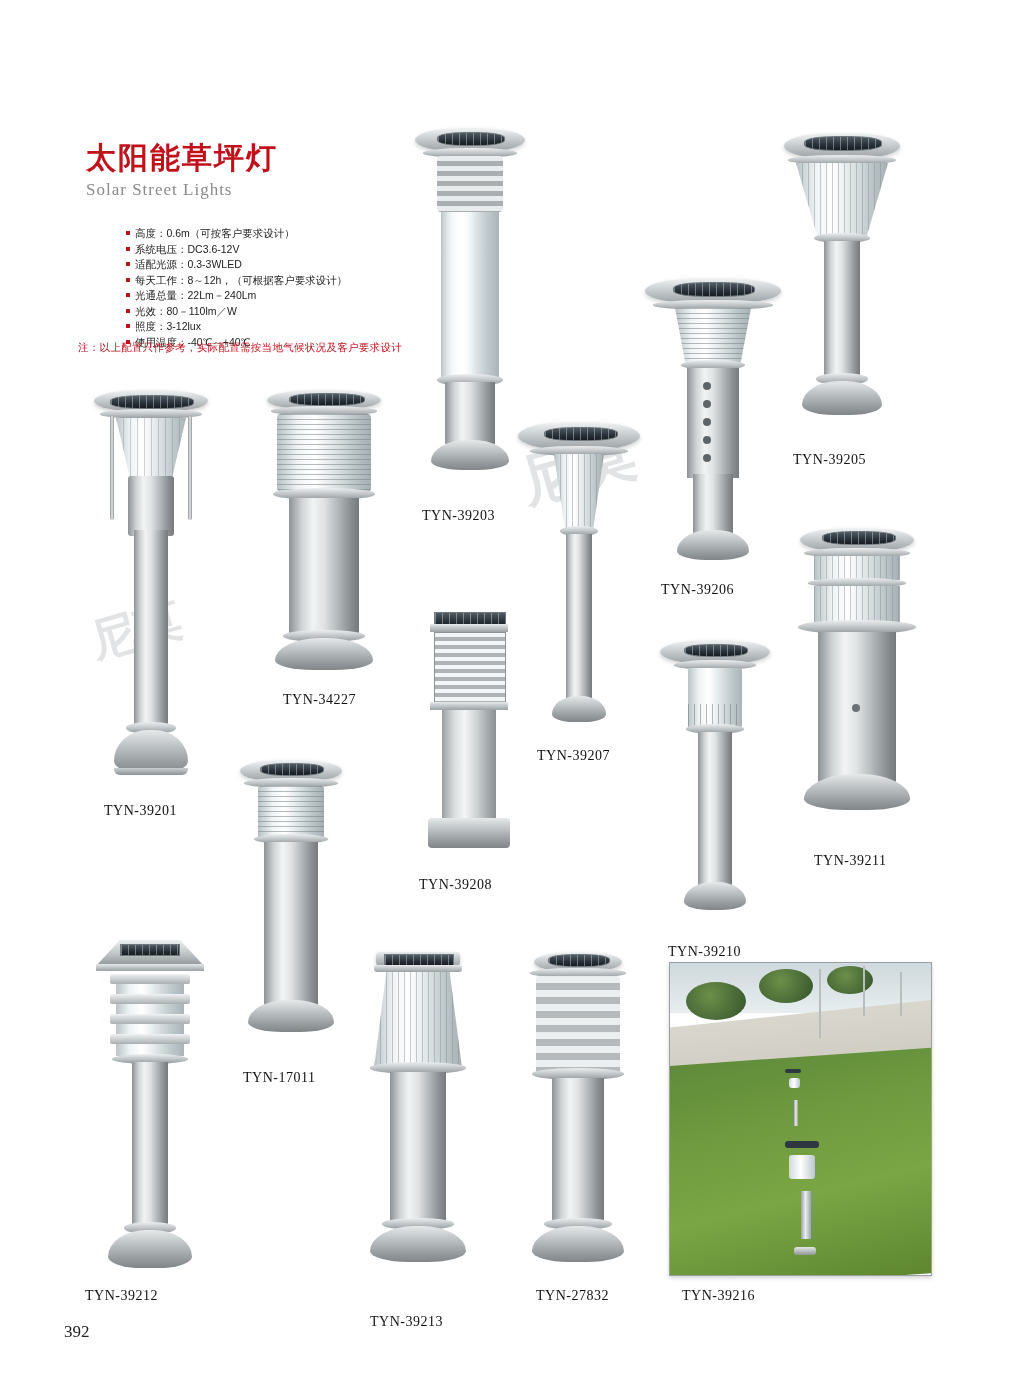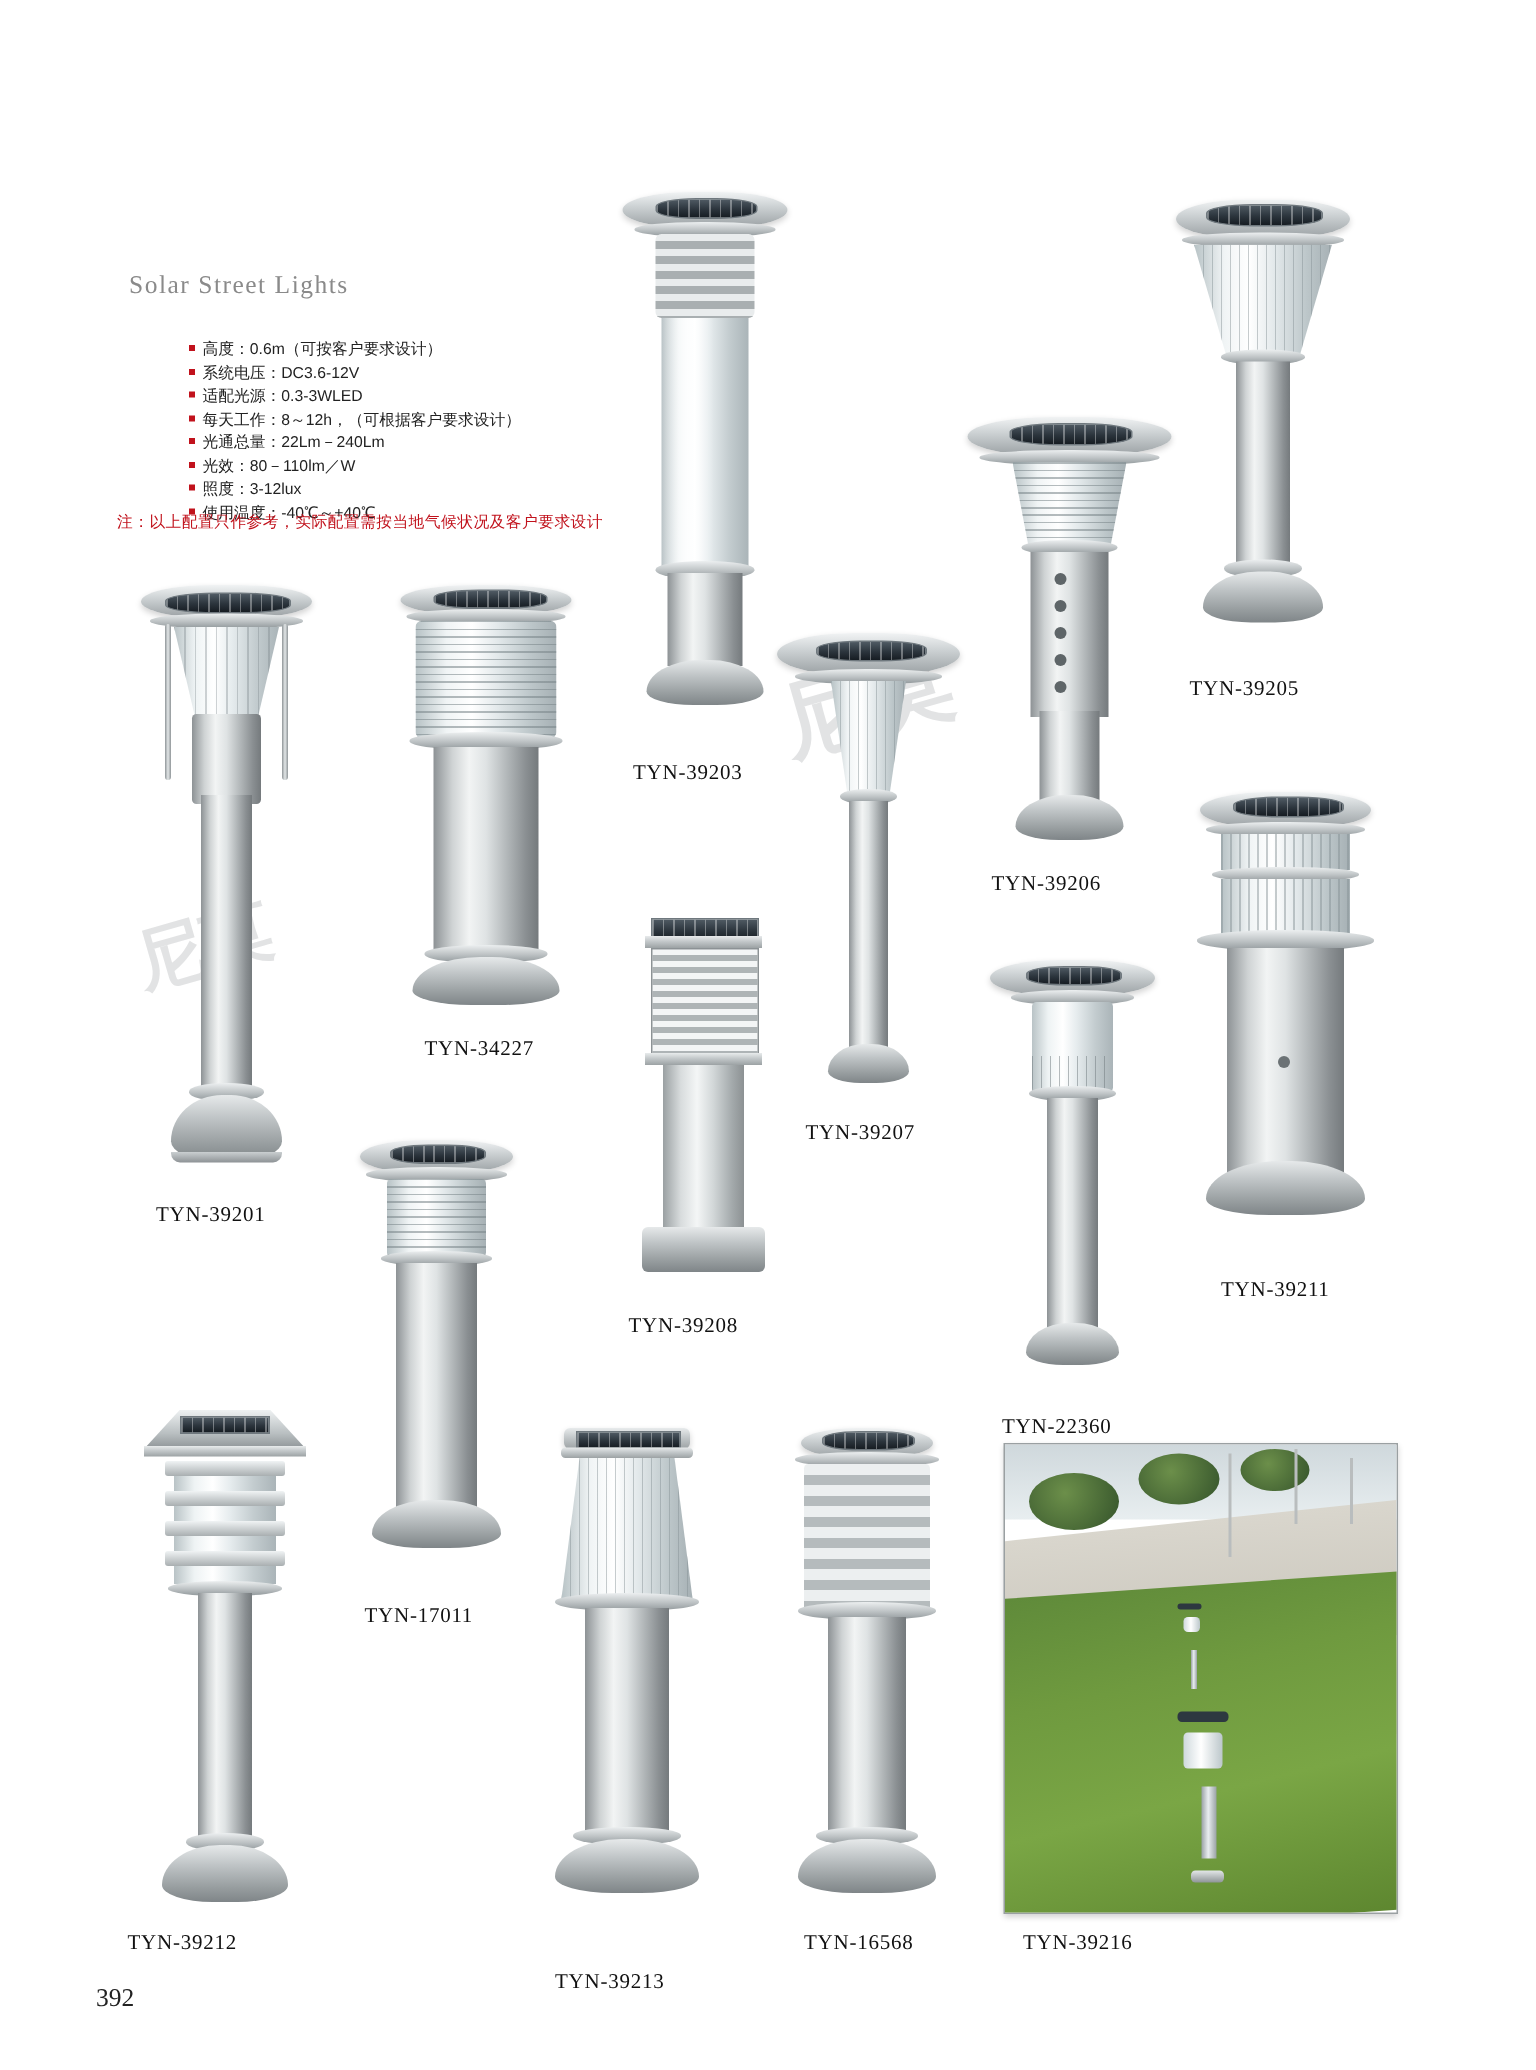--- a/index.html
+++ b/index.html
@@ -146,20 +146,21 @@
     white-space:nowrap;
     pointer-events:none;
     transform:rotate(-16deg);
   }
 </style>
 </head>
 <body>
 
 <div class="page">
 
+  <div class="title-cn">太阳能草坪灯</div>
   <div class="title-en">Solar Street Lights</div>
 
   <ul class="spec-list">
     <li>高度：0.6m（可按客户要求设计）</li>
     <li>系统电压：DC3.6-12V</li>
     <li>适配光源：0.3-3WLED</li>
     <li>每天工作：8～12h，（可根据客户要求设计）</li>
     <li>光通总量：22Lm－240Lm</li>
     <li>光效：80－110lm／W</li>
     <li>照度：3-12lux</li>
@@ -292,21 +293,21 @@
     <div class="cap shadow-soft" style="position:absolute;left:0;top:0;width:110px;height:24px;"></div>
     <div class="solar" style="position:absolute;left:24px;top:4px;width:62px;height:11px;border-radius:40%;"></div>
     <div class="ring" style="position:absolute;left:14px;top:20px;width:82px;height:10px;"></div>
     <div class="glass" style="position:absolute;left:28px;top:28px;width:54px;height:60px;border-radius:3px;"></div>
     <div style="position:absolute;left:28px;top:64px;width:54px;height:24px;
          background:repeating-linear-gradient(90deg,rgba(110,120,124,.5) 0 1px,rgba(0,0,0,0) 1px 6px);"></div>
     <div class="ring" style="position:absolute;left:26px;top:84px;width:58px;height:10px;"></div>
     <div class="metal-v" style="position:absolute;left:38px;top:92px;width:34px;height:156px;"></div>
     <div class="base" style="position:absolute;left:24px;top:242px;width:62px;height:28px;"></div>
   </div>
-  <div class="caption" style="left:668px;top:944px;">TYN-22360</div>
+  <div class="caption" style="left:668px;top:944px;">TYN-39210</div>
 
   <div class="fig" style="left:790px;top:528px;width:134px;height:310px;">
     <div class="cap shadow-soft" style="position:absolute;left:10px;top:0;width:114px;height:24px;"></div>
     <div class="solar" style="position:absolute;left:32px;top:3px;width:72px;height:12px;border-radius:40%;"></div>
     <div class="ring" style="position:absolute;left:14px;top:20px;width:106px;height:10px;"></div>
     <div class="glass-vribbed" style="position:absolute;left:24px;top:28px;width:86px;height:24px;"></div>
     <div class="ring" style="position:absolute;left:18px;top:50px;width:98px;height:10px;"></div>
     <div class="glass-vribbed" style="position:absolute;left:24px;top:58px;width:86px;height:38px;"></div>
     <div class="ring" style="position:absolute;left:8px;top:92px;width:118px;height:14px;"></div>
     <div class="metal-v" style="position:absolute;left:28px;top:104px;width:78px;height:150px;"></div>
@@ -355,21 +356,21 @@
     <div class="solar" style="position:absolute;left:26px;top:2px;width:60px;height:11px;border-radius:40%;"></div>
     <div class="ring" style="position:absolute;left:8px;top:16px;width:96px;height:10px;"></div>
     <div style="position:absolute;left:14px;top:24px;width:84px;height:98px;
          background:repeating-linear-gradient(180deg,#eceff0 0 7px,#b5bbbd 7px 14px);
          border-radius:3px;"></div>
     <div class="ring" style="position:absolute;left:10px;top:116px;width:92px;height:12px;"></div>
     <div class="metal-v" style="position:absolute;left:30px;top:126px;width:52px;height:148px;"></div>
     <div class="ring" style="position:absolute;left:22px;top:266px;width:68px;height:12px;"></div>
     <div class="base" style="position:absolute;left:10px;top:274px;width:92px;height:36px;"></div>
   </div>
-  <div class="caption" style="left:536px;top:1288px;">TYN-16568</div>
+  <div class="caption" style="left:536px;top:1288px;">TYN-27832</div>
 
   <div class="photo shadow-soft" style="left:669px;top:962px;width:261px;height:312px;">
     <div class="sky"></div>
     <div class="walk"></div>
     <div class="curb"></div>
     <div class="grass"></div>
     <div class="bush" style="left:6%;top:6%;width:60px;height:38px;"></div>
     <div class="bush" style="left:34%;top:2%;width:54px;height:34px;"></div>
     <div class="bush" style="left:60%;top:1%;width:46px;height:28px;"></div>
     <div class="pole" style="left:57%;top:2%;height:22%;"></div>

